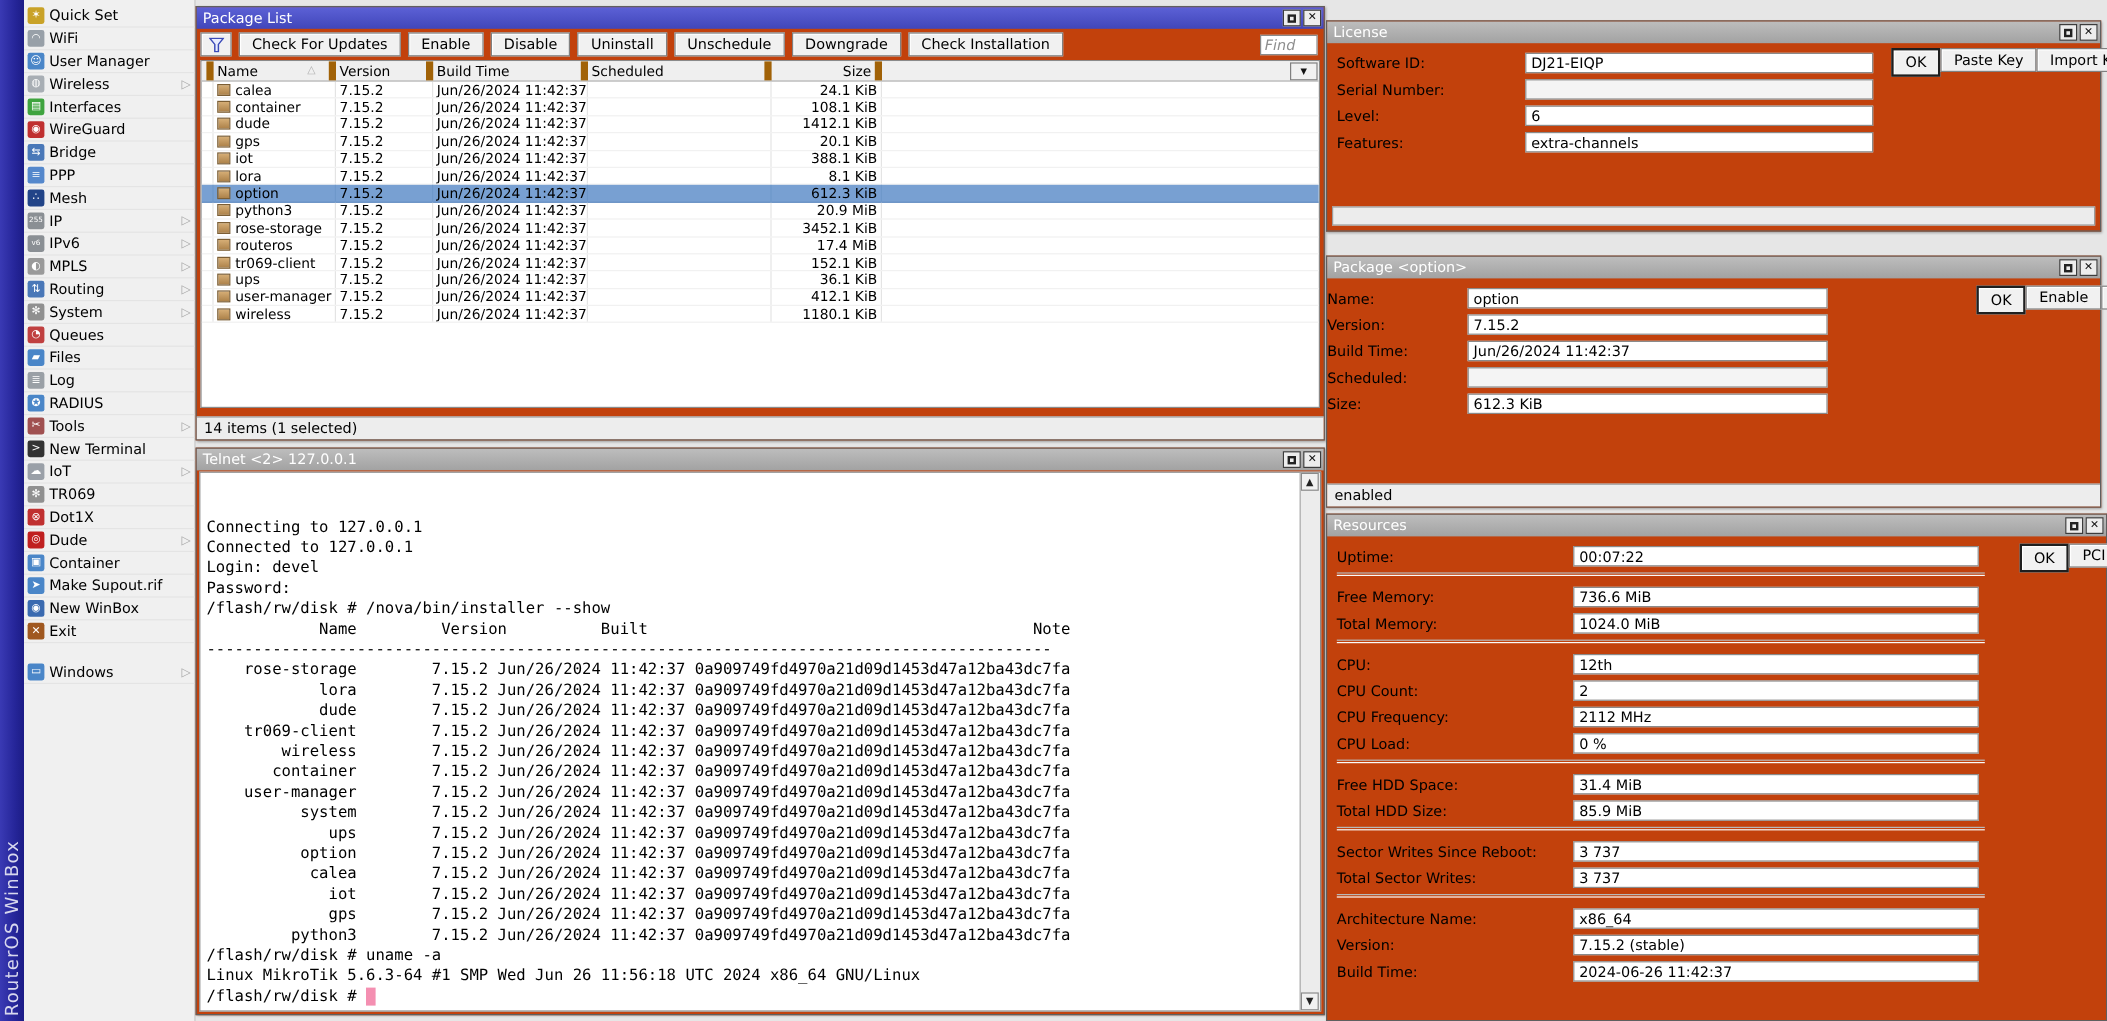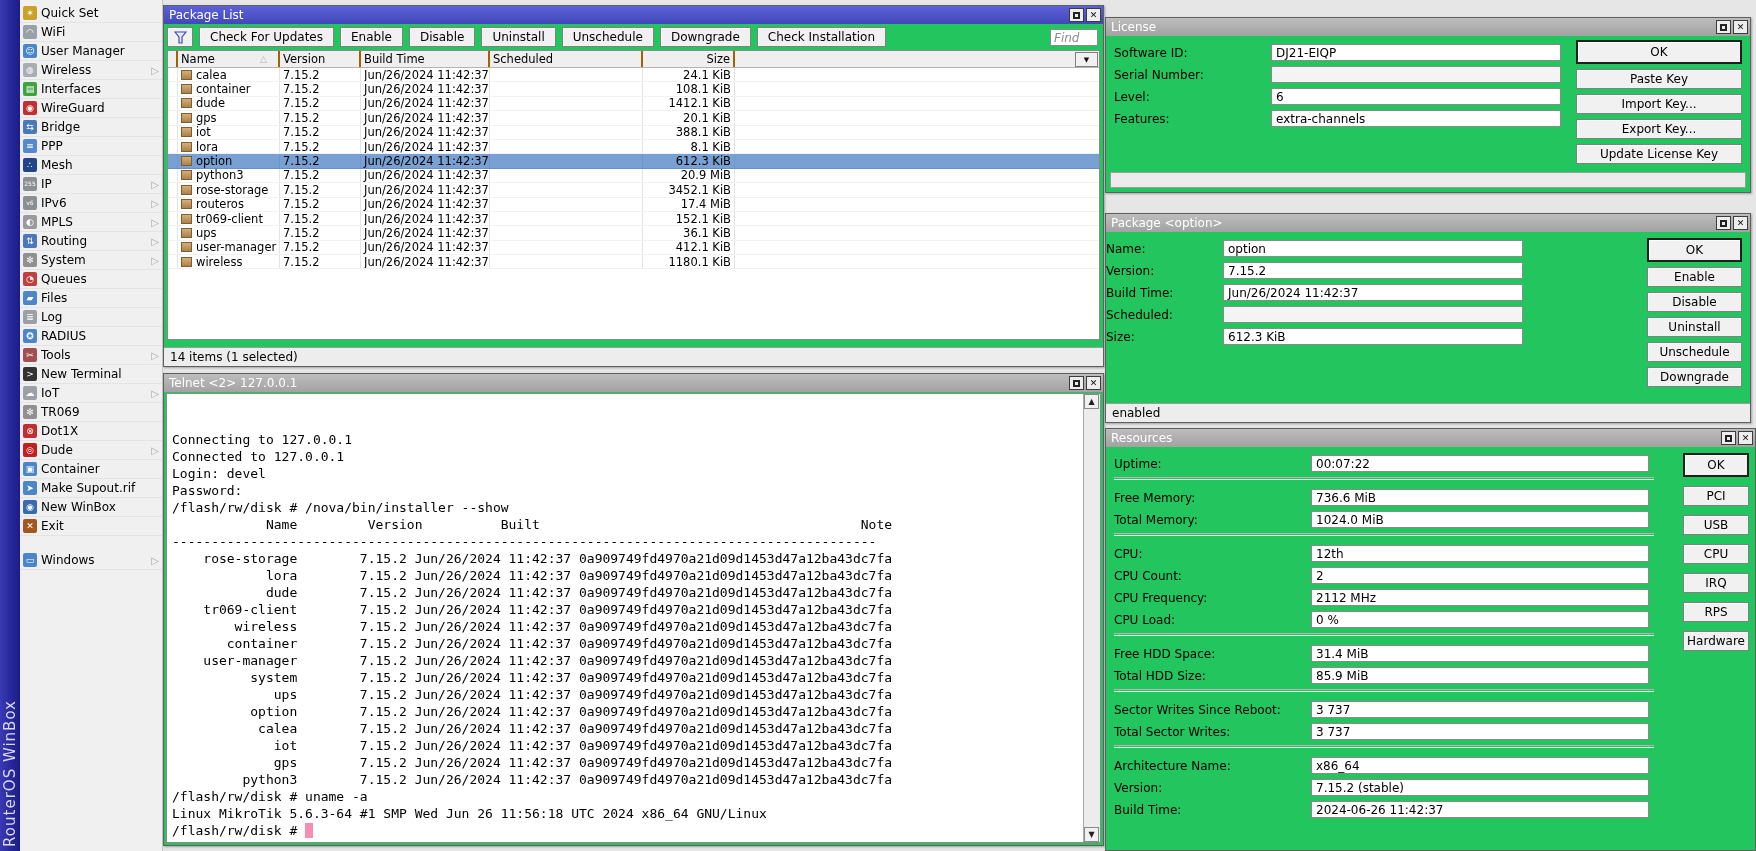--- a/index.html
+++ b/index.html
@@ -13,51 +13,51 @@
   
   .sidebar{position:absolute;left:20px;top:0;width:143px;height:851px;background:#f0f0f0;
       border-right:1px solid #c6c6c6;box-sizing:border-box;padding-top:4px}
   .sb-item{height:18px;display:flex;align-items:center;padding:0 3px;border-bottom:1px solid #e4e4e4;cursor:default}
   .sb-icon{width:14px;height:14px;border-radius:2px;display:flex;align-items:center;justify-content:center;
       color:#fff;font-size:9px;line-height:14px;margin-right:4px;flex:none;overflow:hidden}
   .sb-lbl{flex:1;white-space:nowrap;overflow:hidden}
   .sb-arrow{color:#a8a8a8;font-size:10px;flex:none}
   .sb-gap{height:15px}
   
-  .win{position:absolute;background:#22c55e;border:1px solid #5f5f5f;box-shadow:1px 1px 2px rgba(0,0,0,.3);box-sizing:border-box}
+  .win{position:absolute;background:#c2410c;border:1px solid #5f5f5f;box-shadow:1px 1px 2px rgba(0,0,0,.3);box-sizing:border-box}
   .tbar{height:18px;display:flex;align-items:center;color:#fff;padding-left:5px;position:relative;font-size:12px}
   .tbar.active{background:linear-gradient(#5c61d6,#4146ba)}
   .tbar.inactive{background:linear-gradient(#bdbdbd,#a2a2a2)}
   .tbtns{position:absolute;right:2px;top:2px;display:flex;gap:2px}
   .tbtn{width:15px;height:14px;background:#ededed;border:1px solid #3c3c3c;display:flex;align-items:center;
       justify-content:center;font-size:9px;color:#111;font-weight:bold;box-sizing:border-box}
   .maxbox{width:7px;height:7px;border:2px solid #222;box-sizing:border-box}
   .statusbar{position:absolute;left:0;right:0;bottom:0;height:18px;border-top:1px solid #9c9c9c;
       background:#ededed;line-height:18px;padding-left:6px;font-size:12px}
   
   .btn{background:#f1f1f1;border:1px solid #808080;box-shadow:inset 1px 1px 0 #fff;font-size:12px;
       display:flex;align-items:center;justify-content:center;height:20px;padding:0 10px;box-sizing:border-box;cursor:default;white-space:nowrap}
   .btn-default{border:2px solid #1f1f1f;height:24px}
   .inp{background:#fff;border:1px solid #8a8a8a;height:17px;line-height:16px;font-size:12px;padding:0 4px;box-sizing:border-box;
       white-space:nowrap;overflow:hidden}
   .finp:empty{background:#f4f4f4}
   .frow{display:flex;align-items:center;margin-bottom:5px}
   .flabel{text-align:left;padding-right:5px;white-space:nowrap;flex:none}
-  .btncol{position:absolute;display:flex;flex-direction:column}
+  .btncol{position:absolute;display:flex;flex-direction:row}
   .btncol .btn{width:100%;margin-bottom:5px}
   
   #win-packages{left:163px;top:5px;width:941px;height:362px}
   .toolbar{position:absolute;left:3px;top:21px;display:flex;gap:6px;align-items:flex-end}
   .filterbtn{width:26px;height:20px;padding:0}
   .findbox{position:absolute;right:5px;top:23px;width:48px;height:17px;border:1px solid #8a8a8a;
       font-family:"DejaVu Sans",sans-serif;font-size:12px;padding:0 3px;box-sizing:border-box;background:#fff}
   .findbox::placeholder{font-style:italic;color:#8e8e8e}
   .listbox{position:absolute;left:3px;right:3px;top:44px;bottom:26px;background:#fff;border:1px solid #8a8a8a;overflow:hidden}
   .thead{display:flex;height:16px;background:#efefef;border-bottom:1px solid #b4b4b4;position:relative}
-  .hcell{display:flex;align-items:center;padding:0 3px;border-right:2px solid #a16207;box-sizing:border-box;font-size:11.5px}
+  .hcell{display:flex;align-items:center;padding:0 3px;border-right:6px solid #a16207;box-sizing:border-box;font-size:11.5px}
   .sorticon{margin-left:auto;color:#b2b2b2;font-size:9px;padding-right:8px}
   .ddbtn{position:absolute;right:1px;top:1px;width:21px;height:13px;background:#f1f1f1;border:1px solid #808080;
       display:flex;align-items:center;justify-content:center;font-size:7px;color:#111}
   .trow{display:flex;height:13.4px;align-items:flex-start;font-size:11.5px;border-bottom:1px solid #f1f1f1}
   .trow.sel{background:#78a0d2;border-bottom:1px solid #6690c2}
   .c{padding:0 3px;border-right:1px solid #e4e4e4;box-sizing:border-box;height:100%;display:flex;align-items:center;
       white-space:nowrap;overflow:hidden}
   .trow.sel .c{border-right-color:#6e98ca}
   .c.gut,.hcell.gut{width:10px;padding:0}
   .c.name,.hcell.name{width:102px}

